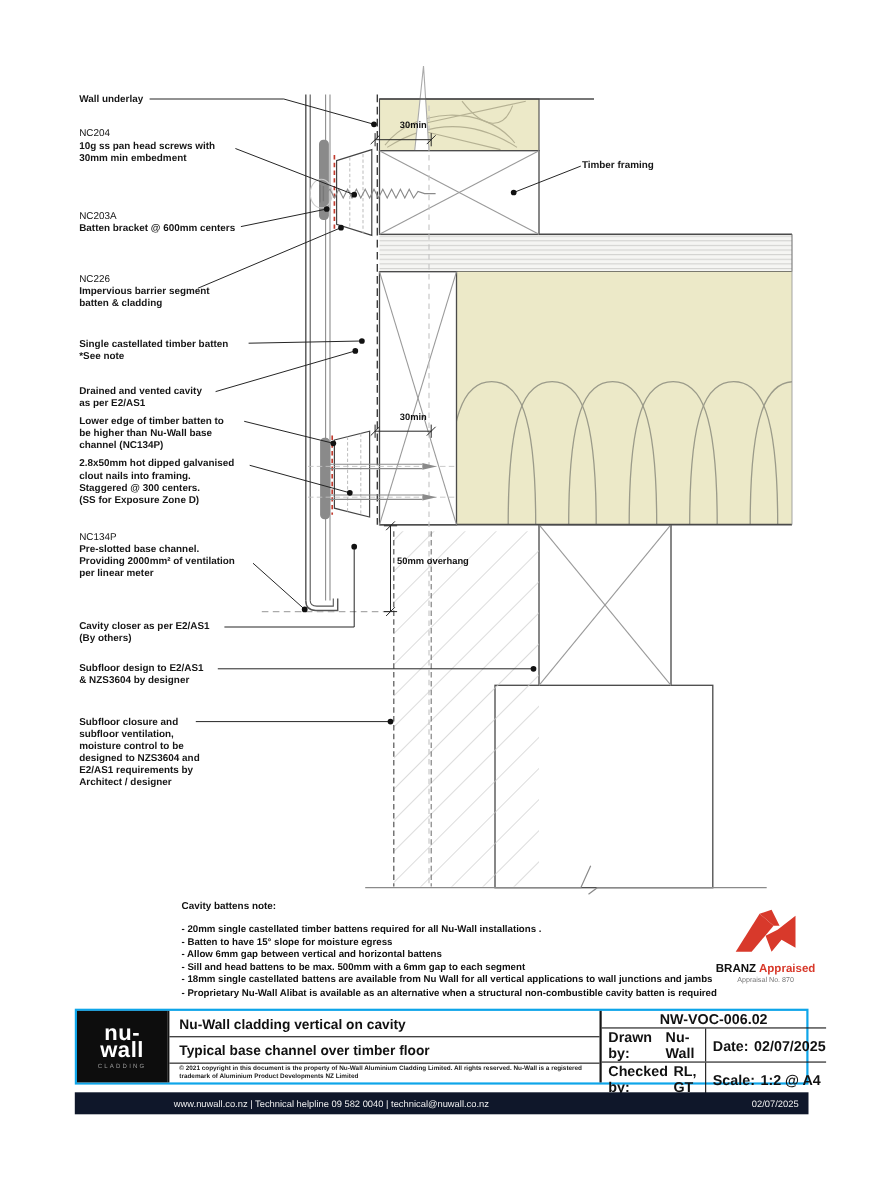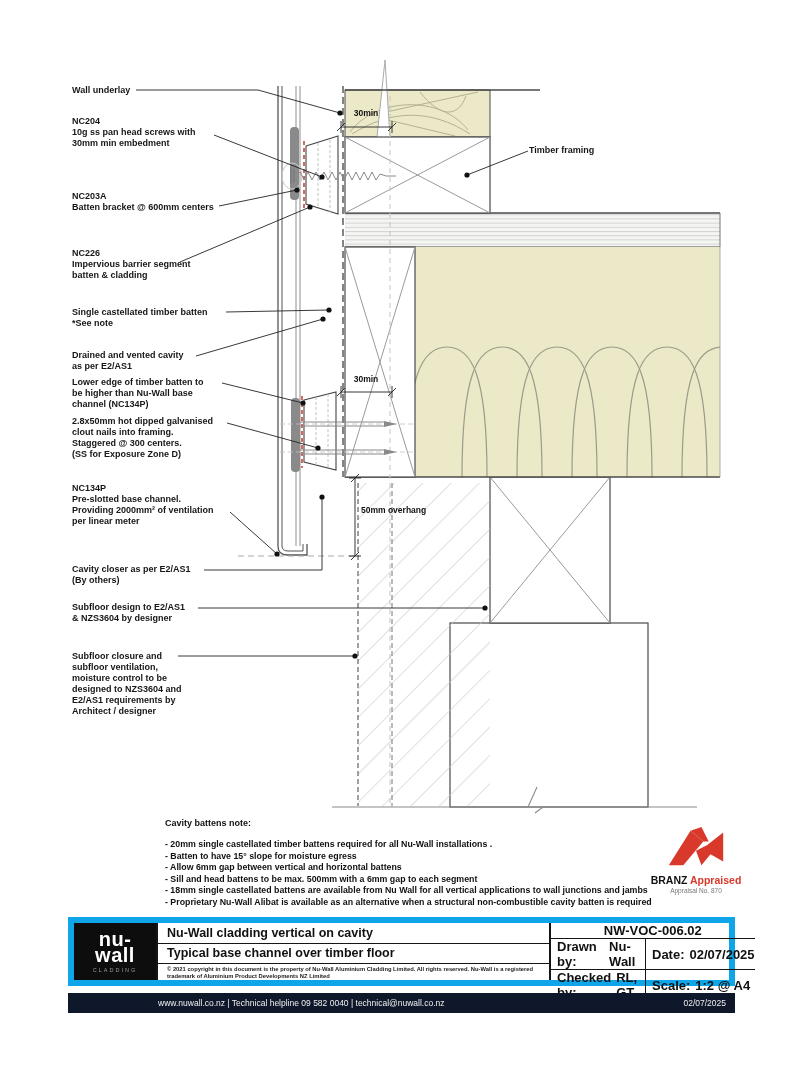--- a/index.html
+++ b/index.html
@@ -7,32 +7,32 @@
     --line-dark:#3C3C3C; --ink:#111111;
   }
   html,body{margin:0;padding:0;background:#fff;}
   .page{position:relative;width:800px;height:1080px;background:#fff;overflow:hidden;
         font-family:"Liberation Sans",sans-serif;color:var(--ink);}
   svg{position:absolute;left:0;top:0;}
   .cream-fill{fill:var(--cream);}
   .red-dash{stroke:var(--barrier-red);}
   .lbl{position:absolute;font-size:9px;line-height:11px;font-weight:600;
        color:#161616;white-space:nowrap;}
-  .lbl .code{font-weight:700;}
+  .lbl .code{font-weight:400;}
   .dim{position:absolute;font-size:8.5px;font-weight:700;white-space:nowrap;}
-  .dim.center{text-align:center;}
+  .dim.center{text-align:right;}
   .notes{position:absolute;left:165px;top:818px;}
   .notes .note-title{font-size:9px;font-weight:800;margin-bottom:11px;}
   .notes [data-bind-list] div{font-size:8.8px;font-weight:600;line-height:11.6px;white-space:nowrap;}
   .branz{position:absolute;left:648px;top:826px;width:96px;text-align:center;}
   .branz-text{font-size:10.5px;font-weight:800;margin-top:2px;}
   .branz-text .red{color:var(--branz-red);}
   .branz-sub{font-size:6.5px;color:#777;margin-top:1px;}
   .titleblock{position:absolute;left:68px;top:917px;width:667px;height:69px;
-              border:6px solid #0ea5e9;box-sizing:border-box;display:flex;background:#fff;}
+              border:2px solid #0ea5e9;box-sizing:border-box;display:flex;background:#fff;}
   .tb-logo{width:82px;background:#0d0d0d;color:#fff;display:flex;flex-direction:column;
            align-items:center;justify-content:center;flex:none;}
   .tb-logo .l1,.tb-logo .l2{font-size:20px;font-weight:800;line-height:16px;letter-spacing:0.5px;}
   .tb-logo .sub{font-size:5.5px;color:#9a9a9a;letter-spacing:2px;margin-top:4px;}
   .tb-mid{width:395px;flex:none;border-left:2px solid #151515;border-right:2px solid #151515;
           display:flex;flex-direction:column;box-sizing:border-box;}
   .tb-title{height:24px;display:flex;align-items:center;padding-left:9px;
             font-size:12.5px;font-weight:700;border-bottom:1.5px solid #151515;box-sizing:border-box;}
   .tb-copy{flex:1;padding:2px 9px 0 9px;font-size:5.8px;line-height:7px;font-weight:700;color:#222;}
   .tb-right{flex:1;display:flex;flex-direction:column;}

